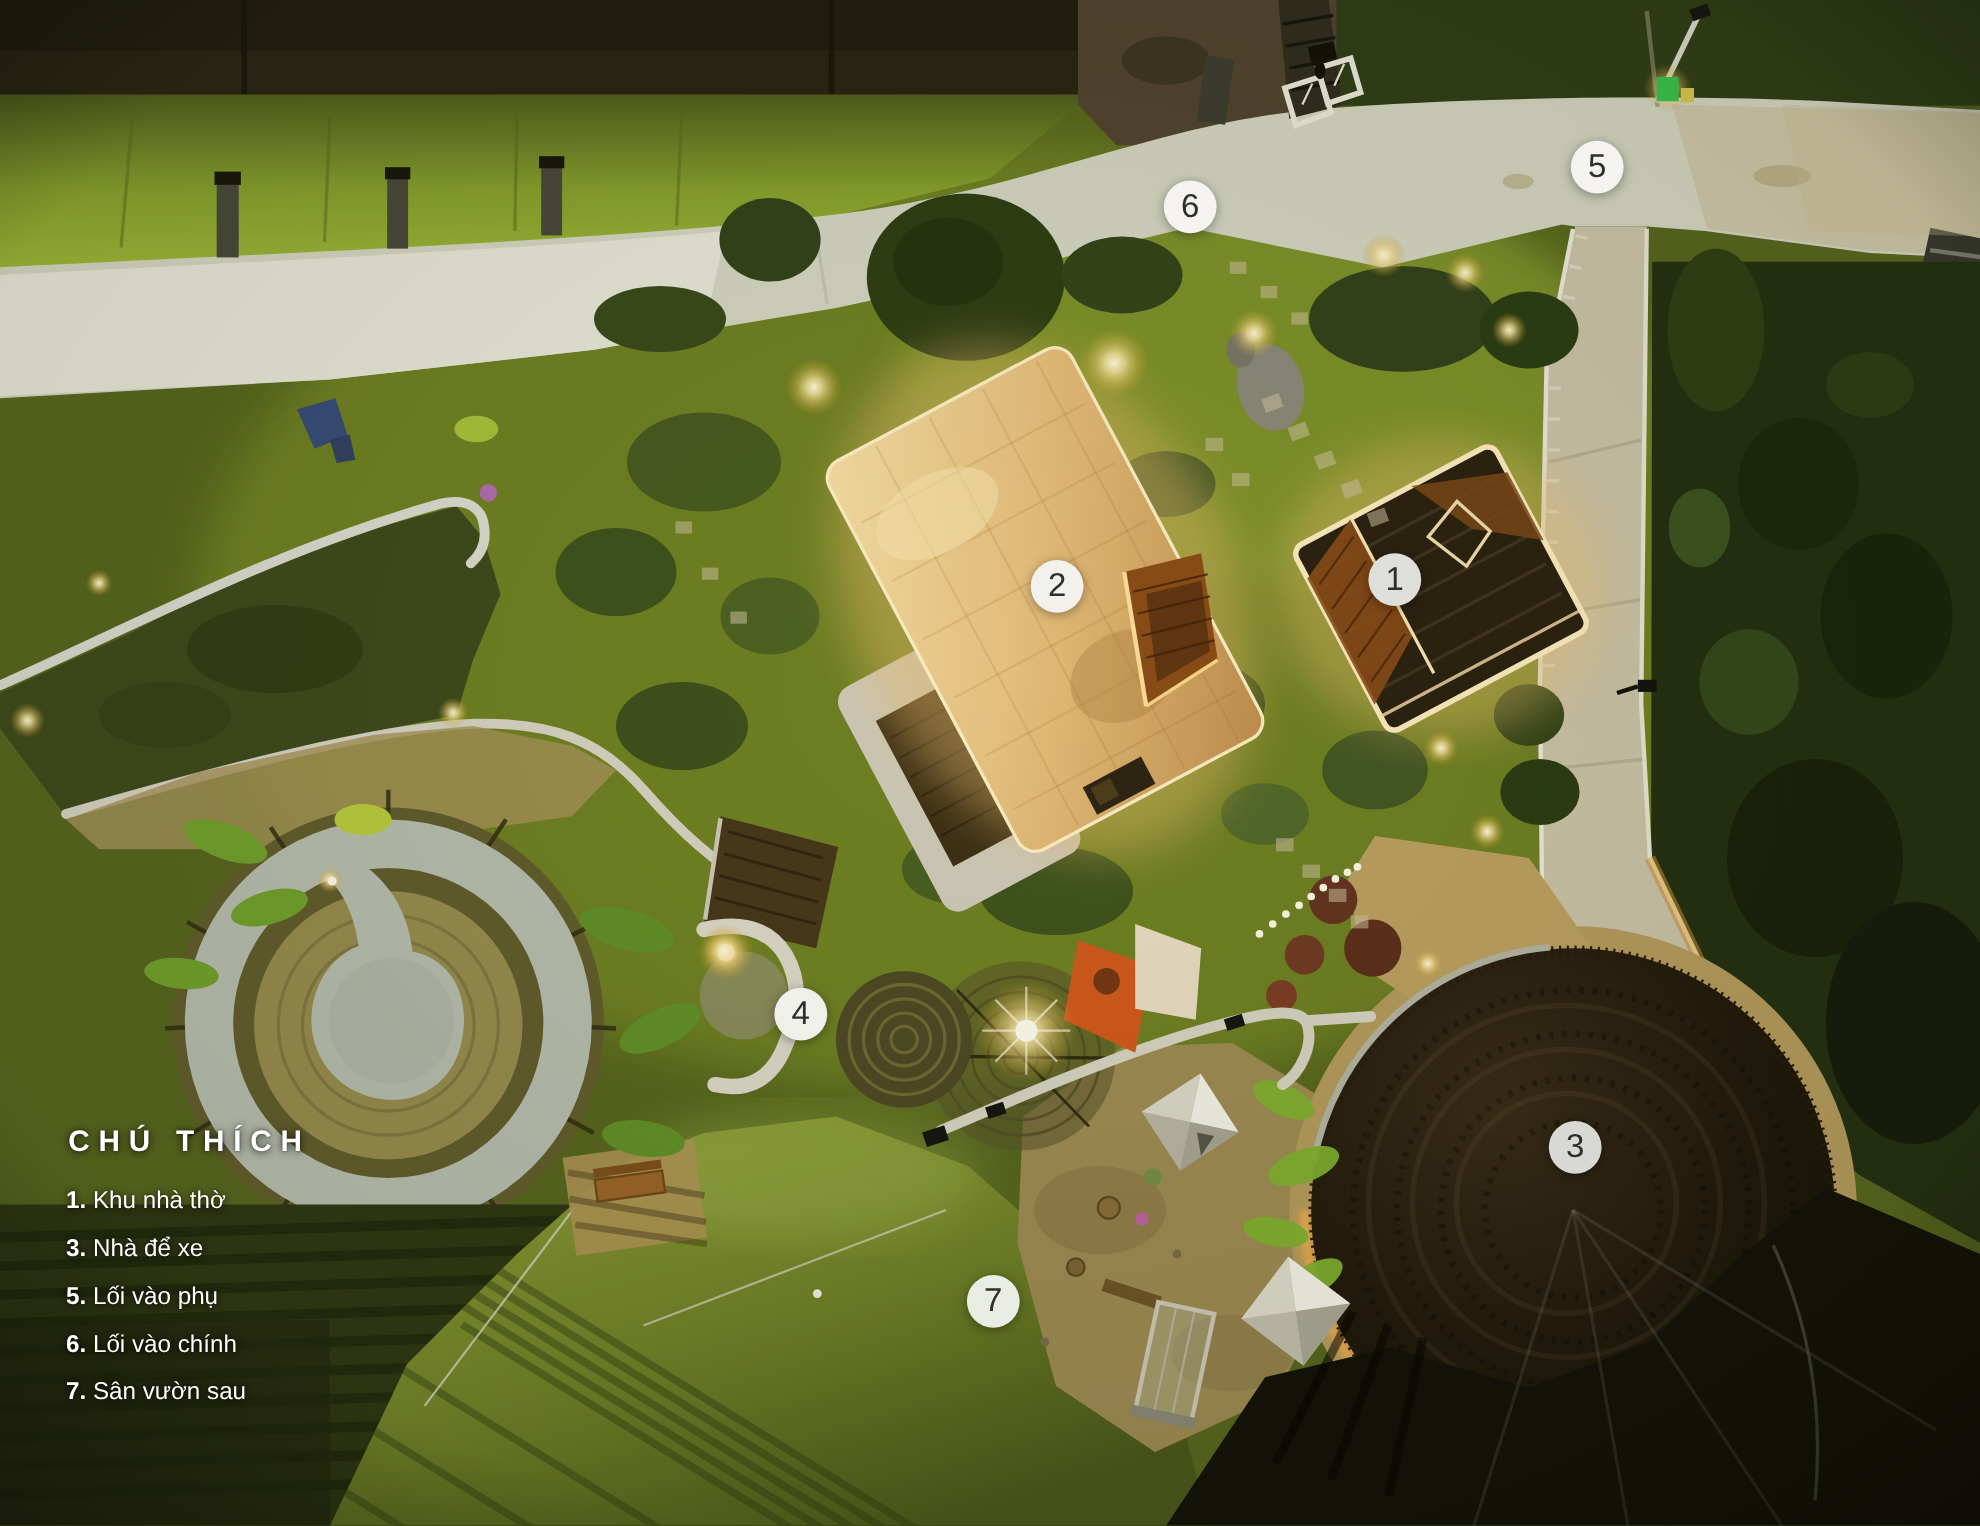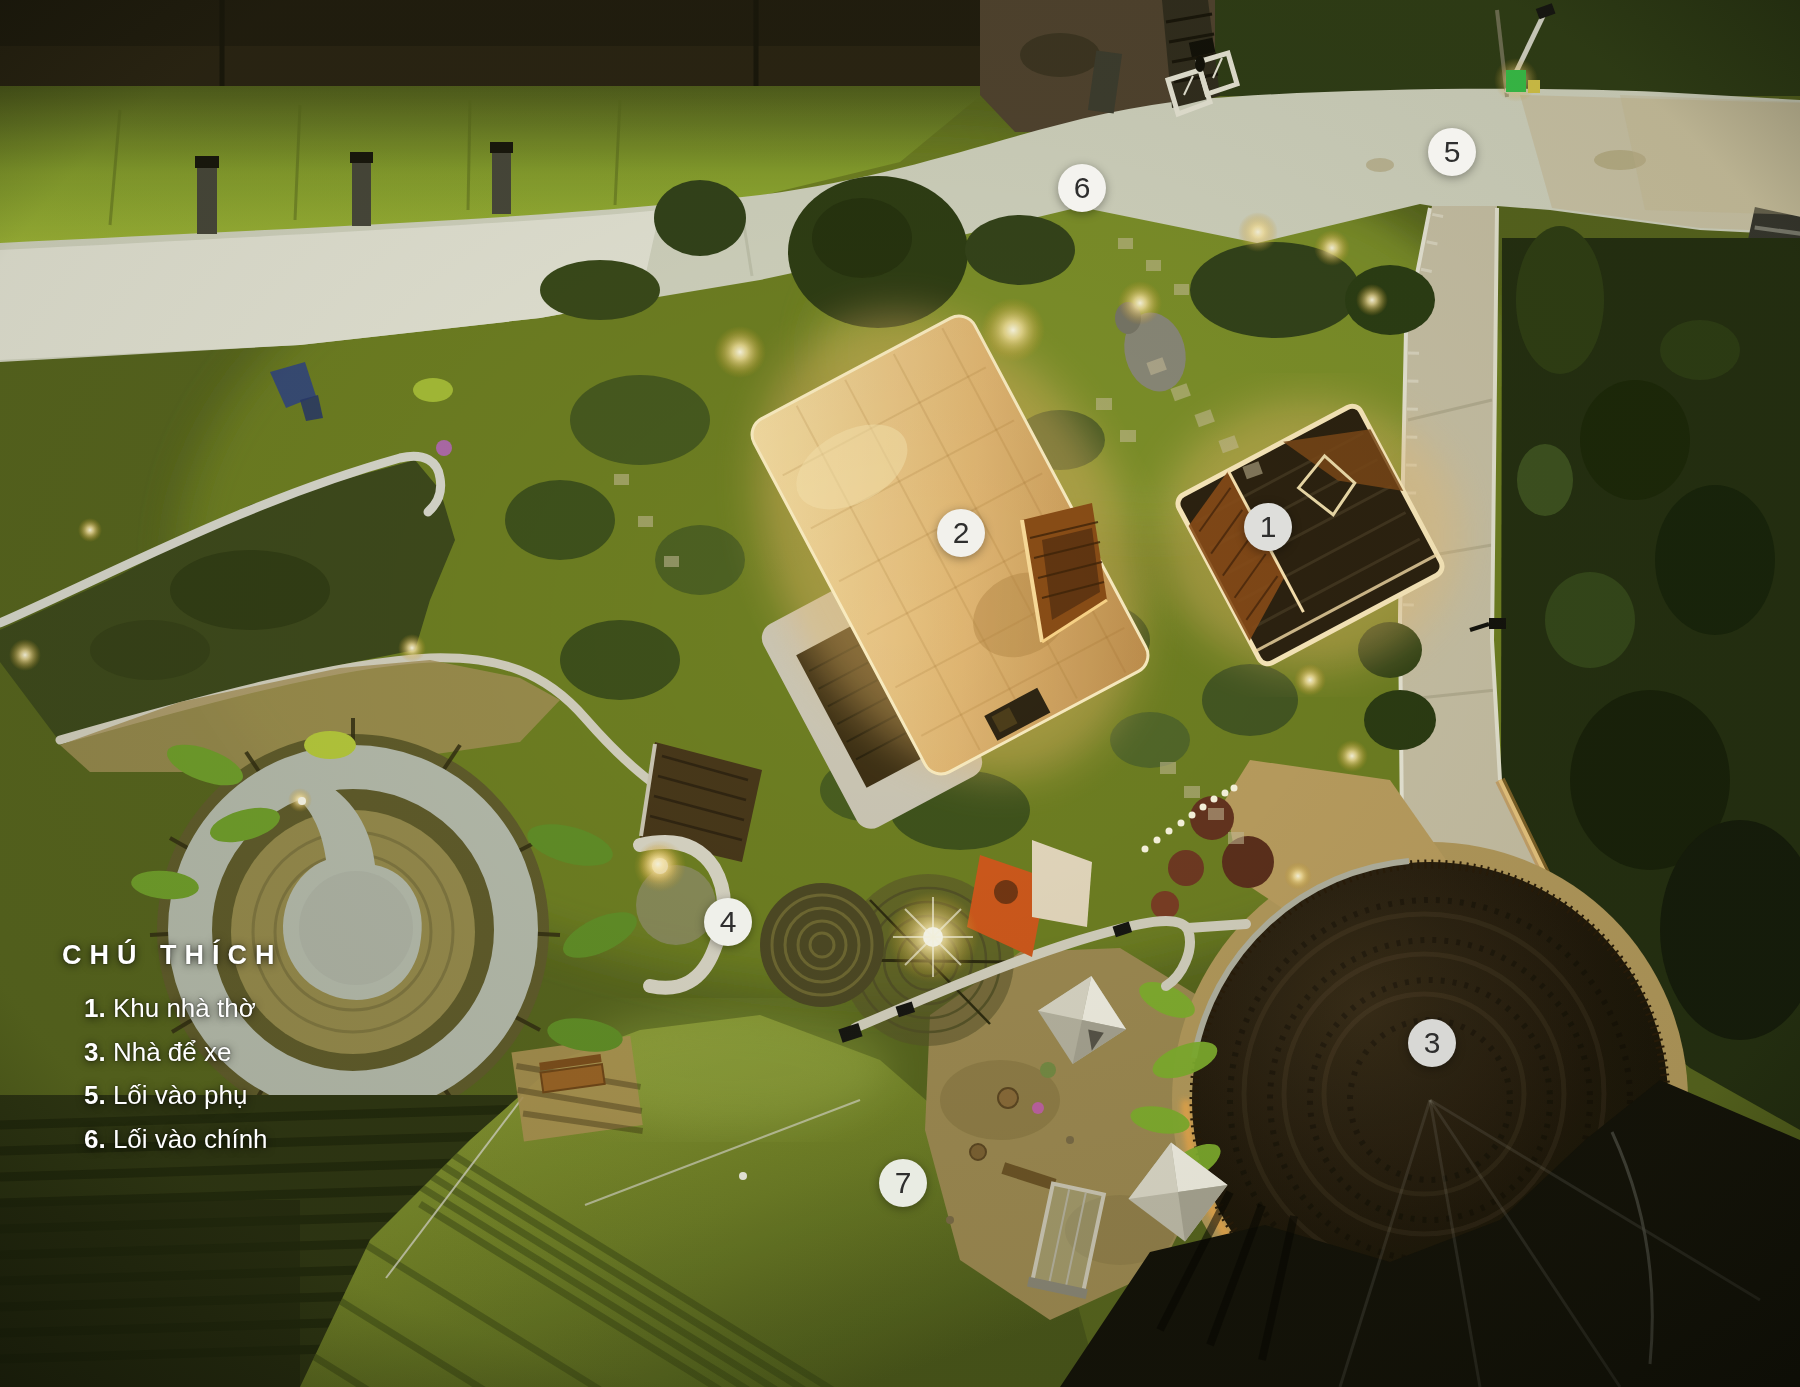--- a/index.html
+++ b/index.html
@@ -1,24 +1,24 @@
 <!DOCTYPE html>
 <html><head>
 <meta charset="utf-8">
 <style>
   html,body{margin:0;padding:0;background:#0c0e06;}
   body{font-family:"Liberation Sans", sans-serif;}
   #stage{position:relative;width:1800px;height:1387px;overflow:hidden;background:#3c4514;}
   #scene{position:absolute;left:0;top:0;}
   
-  #legend{position:absolute;left:60px;top:940px;color:#fff;z-index:30;
+  #legend{position:absolute;left:60px;top:1022px;color:#fff;z-index:30;
           text-shadow:0 1px 8px rgba(0,0,0,.75),0 0 2px rgba(0,0,0,.6);}
   #legend .title{font-size:27px;font-weight:bold;letter-spacing:8px;margin:0 0 16px 2px;}
   #legend ol{list-style:none;margin:0;padding:0;}
-  #legend li{font-size:26px;line-height:43.5px;white-space:nowrap;margin-left:24px;}
+  #legend li{font-size:22px;line-height:43.5px;white-space:nowrap;}
   #legend li .num{font-weight:bold;}
   
   .marker{position:absolute;width:48px;height:48px;border-radius:50%;z-index:25;
           display:flex;align-items:center;justify-content:center;
           color:#2e2e2e;font-size:30px;font-weight:400;
           box-shadow:0 2px 10px rgba(0,0,0,.35);}
 </style>
 </head>
 <body>
 
@@ -587,16 +587,17 @@
       <div class="marker" style="left: 879px; top: 1159px; background: rgb(233, 236, 227);">7</div>
     </div>
 
 <div id="legend">
   <div class="title">CHÚ THÍCH</div>
   <ol id="legend-list">
         <li><span class="num">1.</span> Khu nhà thờ</li>
         <li><span class="num">3.</span> Nhà để xe</li>
         <li><span class="num">5.</span> Lối vào phụ</li>
         <li><span class="num">6.</span> Lối vào chính</li>
+        <li><span class="num">7.</span> Sân vườn sau</li>
       </ol>
 </div>
 
 </div>
 
 </body></html>

